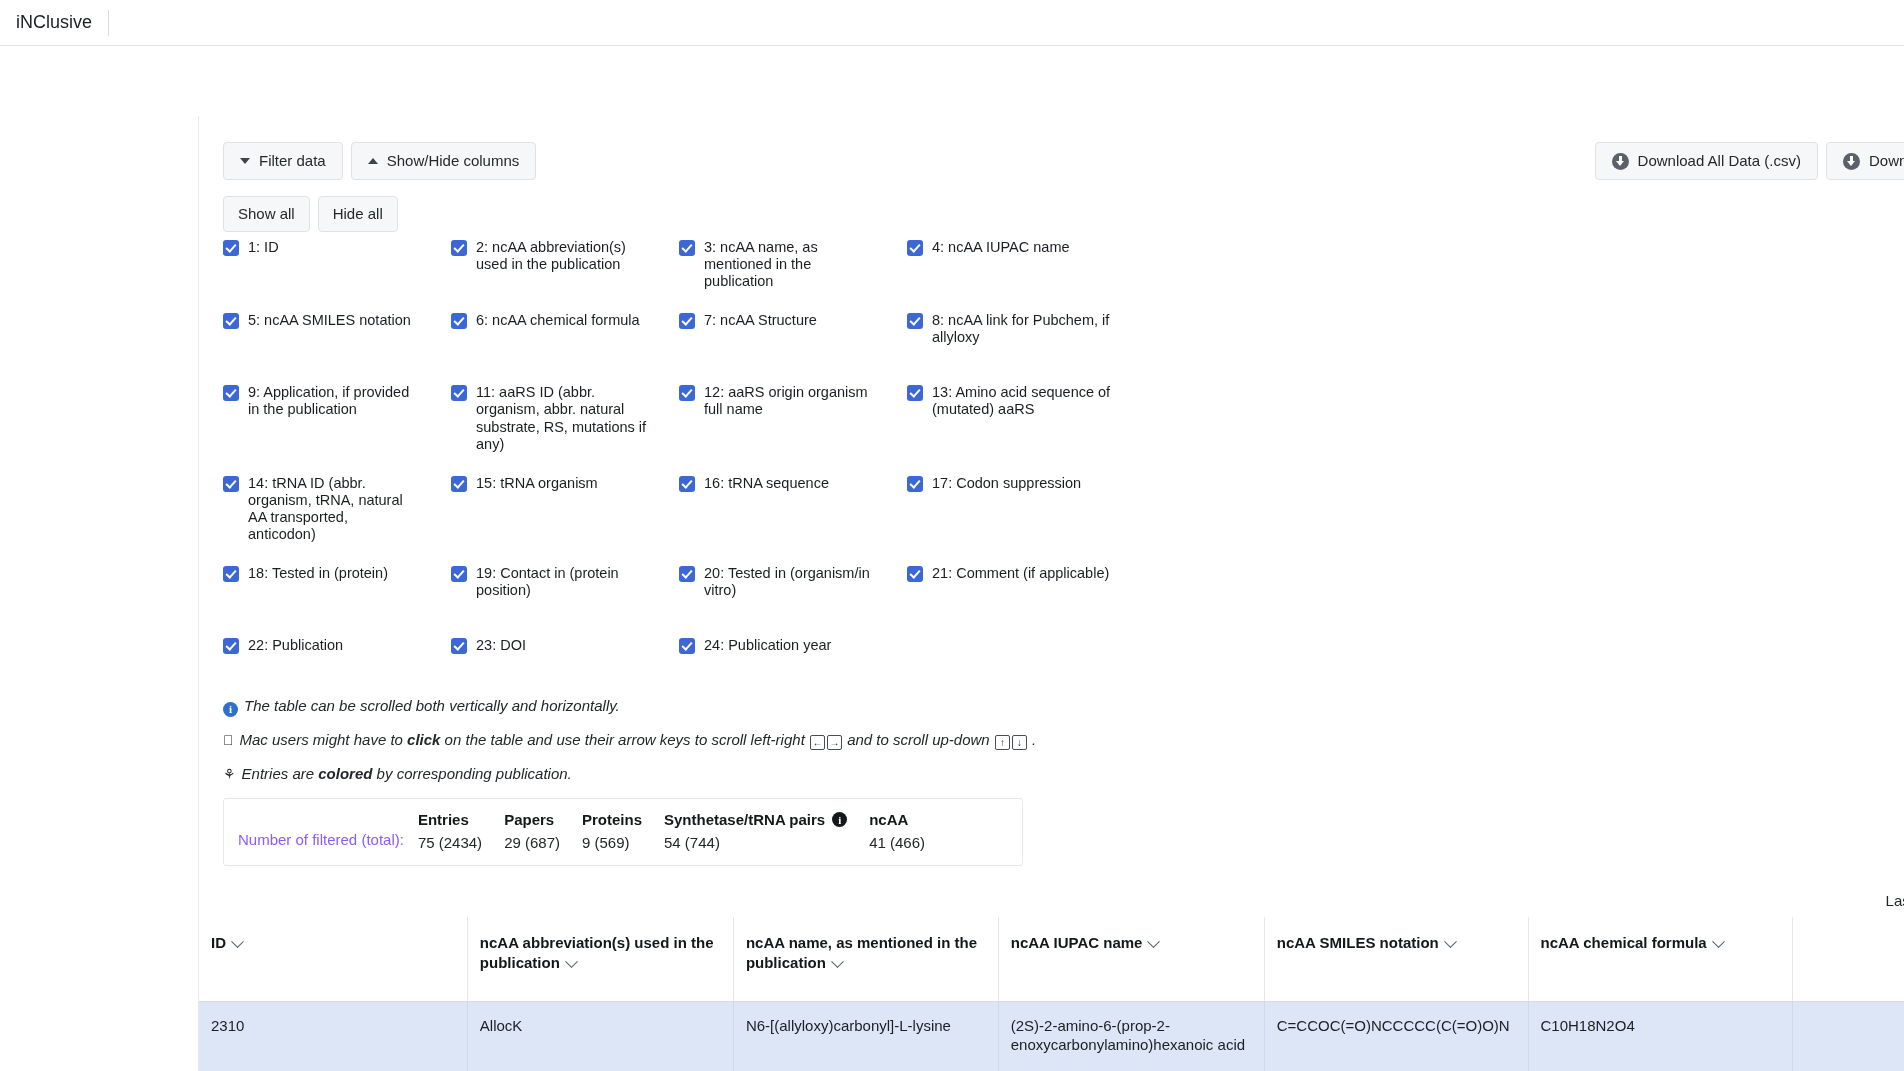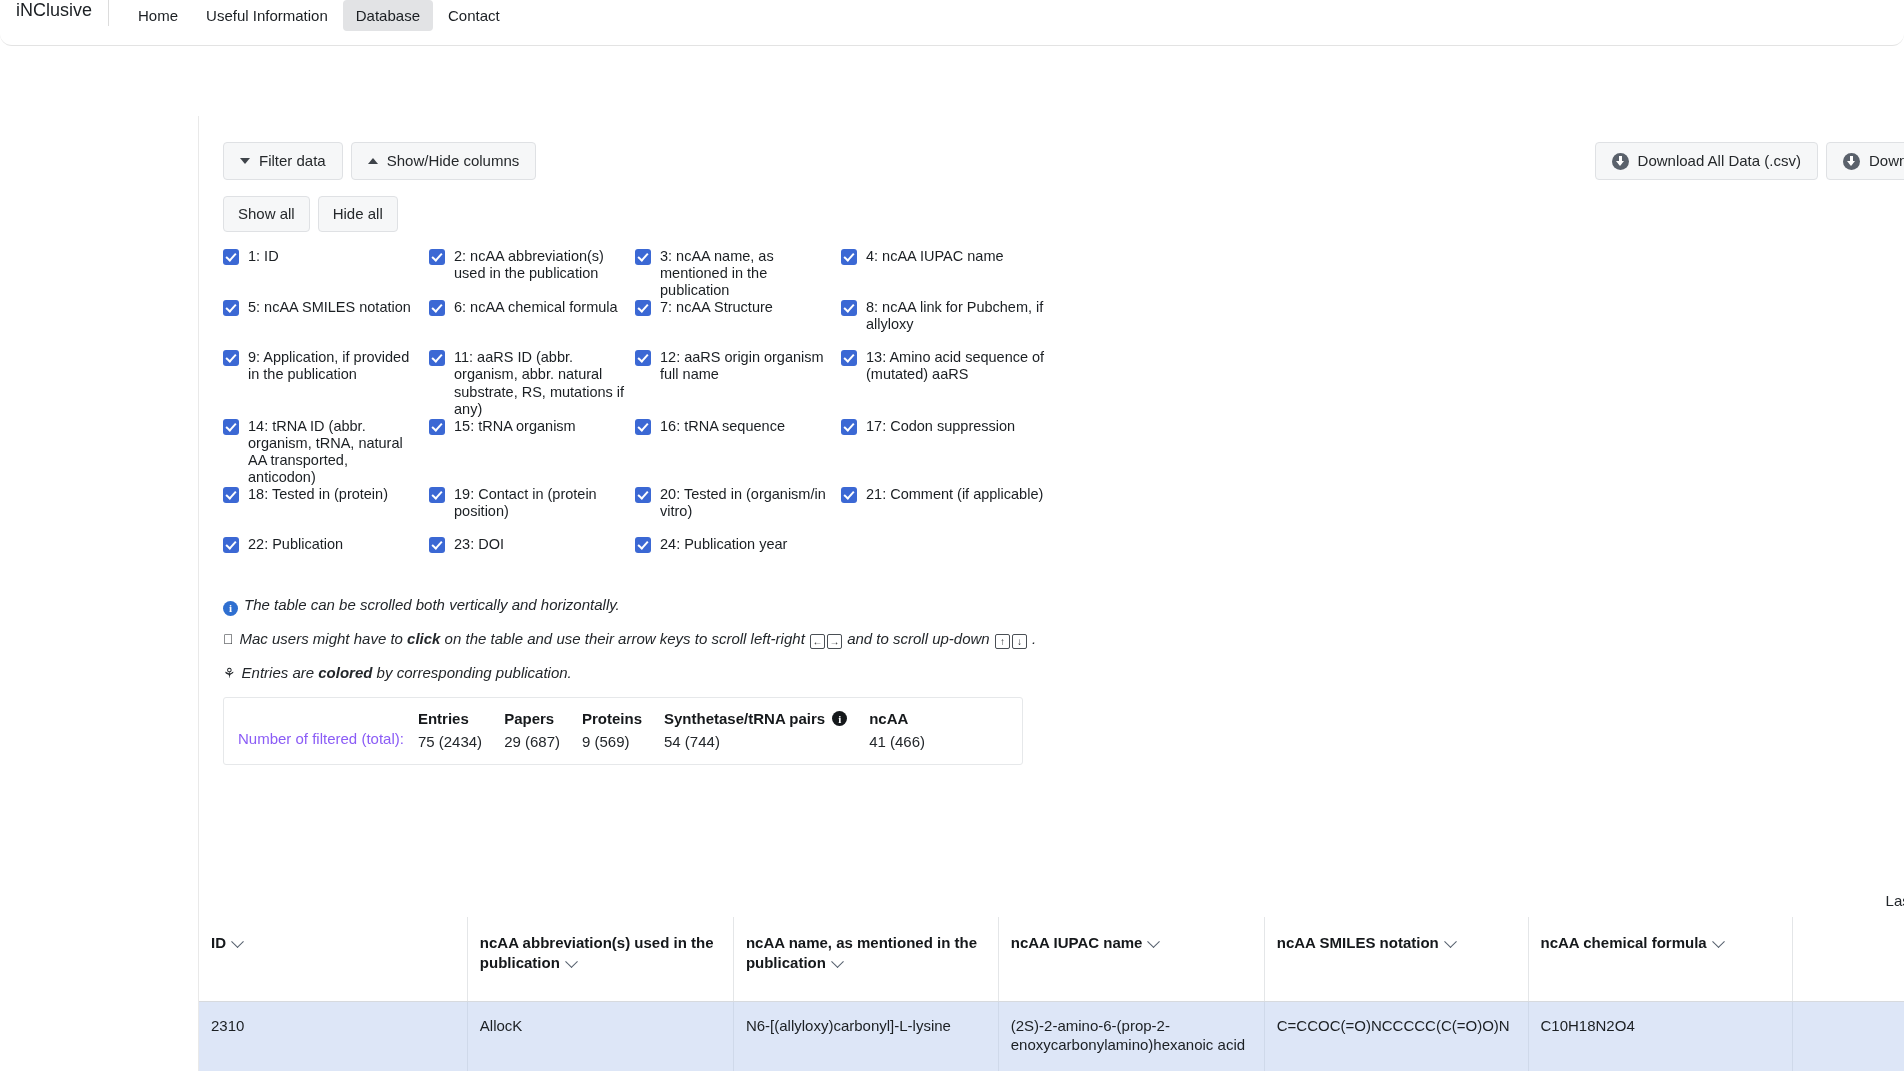--- a/index.html
+++ b/index.html
@@ -9,25 +9,24 @@
     overflow: hidden;
     background: #ffffff;
     font-family: "Liberation Sans", sans-serif;
     color: #1b1f23;
   }
 
   
   .navbar {
     height: 46px;
     display: flex;
-    align-items: flex-start;
+    align-items: center;
     padding: 0 12px;
     border-bottom: 1px solid #e3e3e3;
     background: #ffffff;
-    border-radius: 12px;
   }
   .brand {
     font-size: 18px;
     color: #1b1f23;
     padding: 0 16px 0 4px;
     white-space: nowrap;
   }
   .nav-sep {
     width: 1px;
     height: 26px;
@@ -116,26 +115,27 @@
     left: 4.5px; top: 8px;
     width: 0; height: 0;
     border-left: 4px solid transparent;
     border-right: 4px solid transparent;
     border-top: 5px solid #fff;
   }
 
   
   .showhide { margin-top: 16px; }
   .col-grid {
-    margin-top: 16px;
+    margin-top: 7px;
     display: grid;
     grid-template-columns: 206px 206px 206px 230px;
     column-gap: 0px;
     row-gap: 0px;
     width: 860px;
+    gap: 22px;
   }
   .col-item {
     display: flex;
     align-items: flex-start;
     gap: 9px;
     padding: 0 10px 0 0;
     min-height: 50px;
     cursor: pointer;
   }
   .cbx {
@@ -311,26 +311,20 @@
     word-break: break-word;
   }
   table.dt td:first-child { border-left: none; }
 </style>
 </head>
 <body>
 
 <div class="navbar">
   <div class="brand">iNClusive</div>
   <div class="nav-sep"></div>
-  <div class="nav-links">
-    <a class="nav-link">Home</a>
-    <a class="nav-link">Useful Information</a>
-    <a class="nav-link active">Database</a>
-    <a class="nav-link">Contact</a>
-  </div>
 </div>
 
 <div class="page">
   <div class="panel">
 
     <div class="btn-row">
       <div class="btn">
         <span class="caret-down"></span>
         <span>Filter data</span>
       </div>

